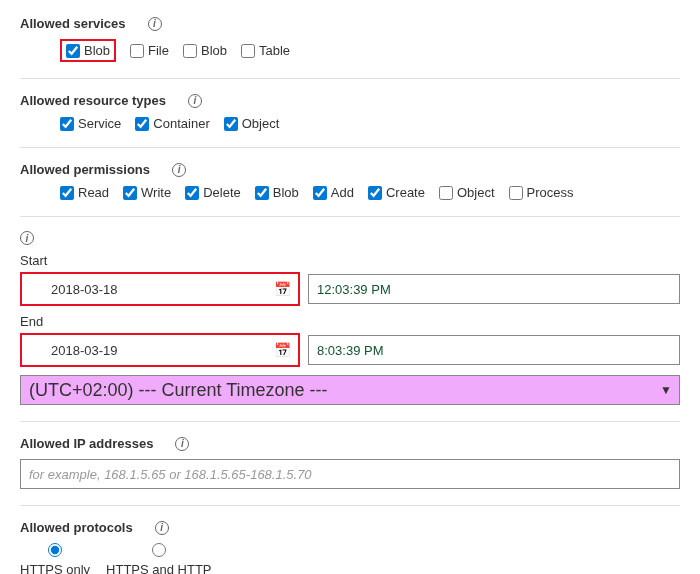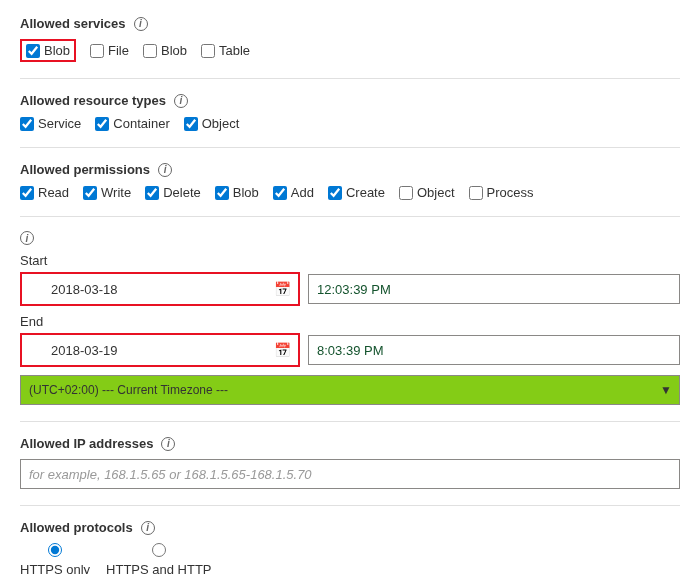--- a/index.html
+++ b/index.html
@@ -15,41 +15,42 @@
     .section {
       margin-bottom: 16px;
     }
     .section-title {
       font-size: 13px;
       font-weight: 600;
       color: #333;
       margin-bottom: 8px;
       display: flex;
       align-items: center;
-      gap: 8px;
+      gap: 22px;
     }
     .info-icon {
       display: inline-flex;
       align-items: center;
       justify-content: center;
       width: 14px;
       height: 14px;
       border-radius: 50%;
       border: 1px solid #666;
       color: #666;
       font-size: 10px;
       font-style: italic;
       font-weight: bold;
       cursor: pointer;
     }
     .checkbox-row {
       display: flex;
       align-items: center;
       gap: 14px;
       flex-wrap: wrap;
+      margin-left: 40px;
     }
     .checkbox-item {
       display: flex;
       align-items: center;
       gap: 4px;
       cursor: pointer;
     }
     .checkbox-item input[type="checkbox"] {
       width: 14px;
       height: 14px;
@@ -119,23 +120,23 @@
     }
     .timezone-select-wrapper {
       position: relative;
       margin-top: 8px;
     }
     .timezone-select {
       width: 100%;
       height: 30px;
       border: 1px solid #8a8886;
       padding: 0 30px 0 8px;
-      font-size: 12px;
-      color: #333;
-      background: #84cc16;
+      font-size: 18px;
+      color: #333;
+      background: #f0abfc;
       appearance: none;
       -webkit-appearance: none;
       outline: none;
       cursor: pointer;
     }
     .select-arrow {
       position: absolute;
       right: 8px;
       top: 50%;
       transform: translateY(-50%);

